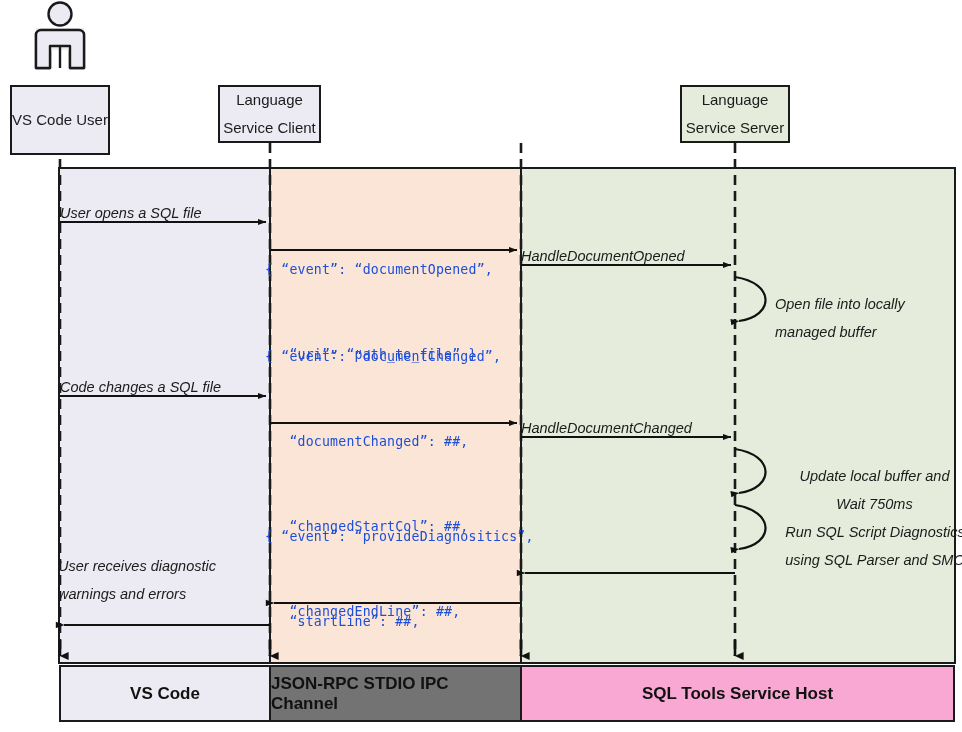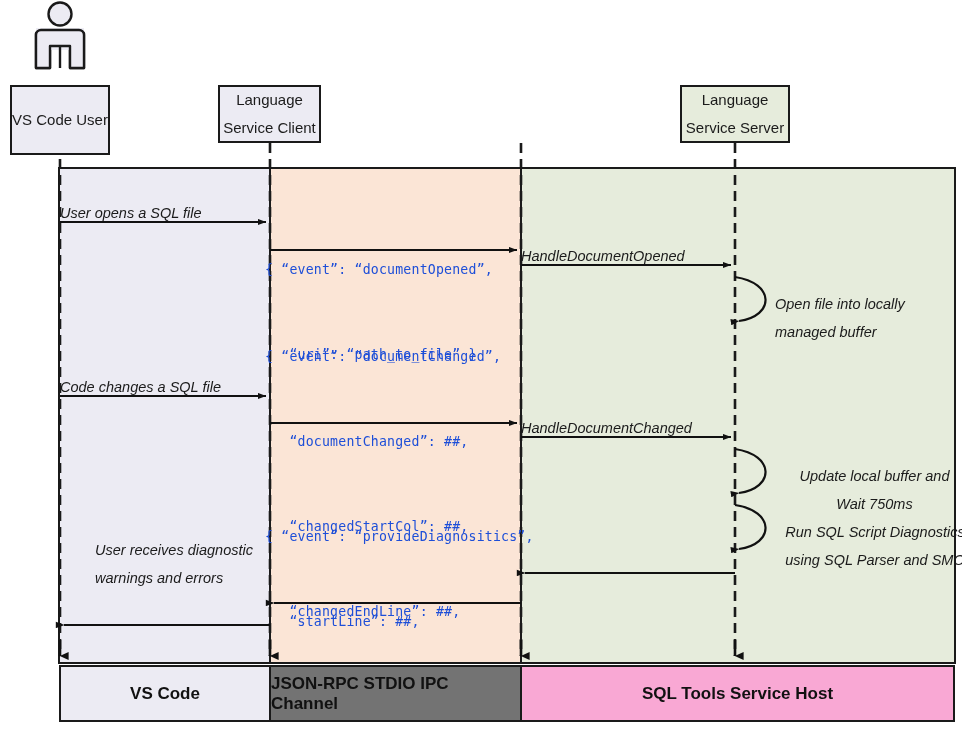--- a/index.html
+++ b/index.html
@@ -160,21 +160,21 @@
 
   <div class="hdr-box green" style="left:680px; top:85px; width:110px; height:58px;">
     <span>Language</span>
     <span>Service Server</span>
   </div>
 
   <div class="msg-label" style="left:60px; top:199px; width:210px;">User opens a SQL file</div>
 
   <div class="msg-label" style="left:60px; top:373px; width:210px;">Code changes a SQL file</div>
 
-  <div class="msg-label" style="left:58px; top:536px; width:214px;padding-left:37px;">
+  <div class="msg-label" style="left:58px; top:552px; width:214px;">
     <span>User receives diagnostic</span><br>
     <span>warnings and errors</span>
   </div>
 
   <div class="msg-label" style="left:521px; top:242px; width:214px;">HandleDocumentOpened</div>
 
   <div class="msg-label" style="left:521px; top:414px; width:214px;">HandleDocumentChanged</div>
 
 
   <div class="msg-label" style="left:775px; top:290px; width:200px; text-align:left;">

